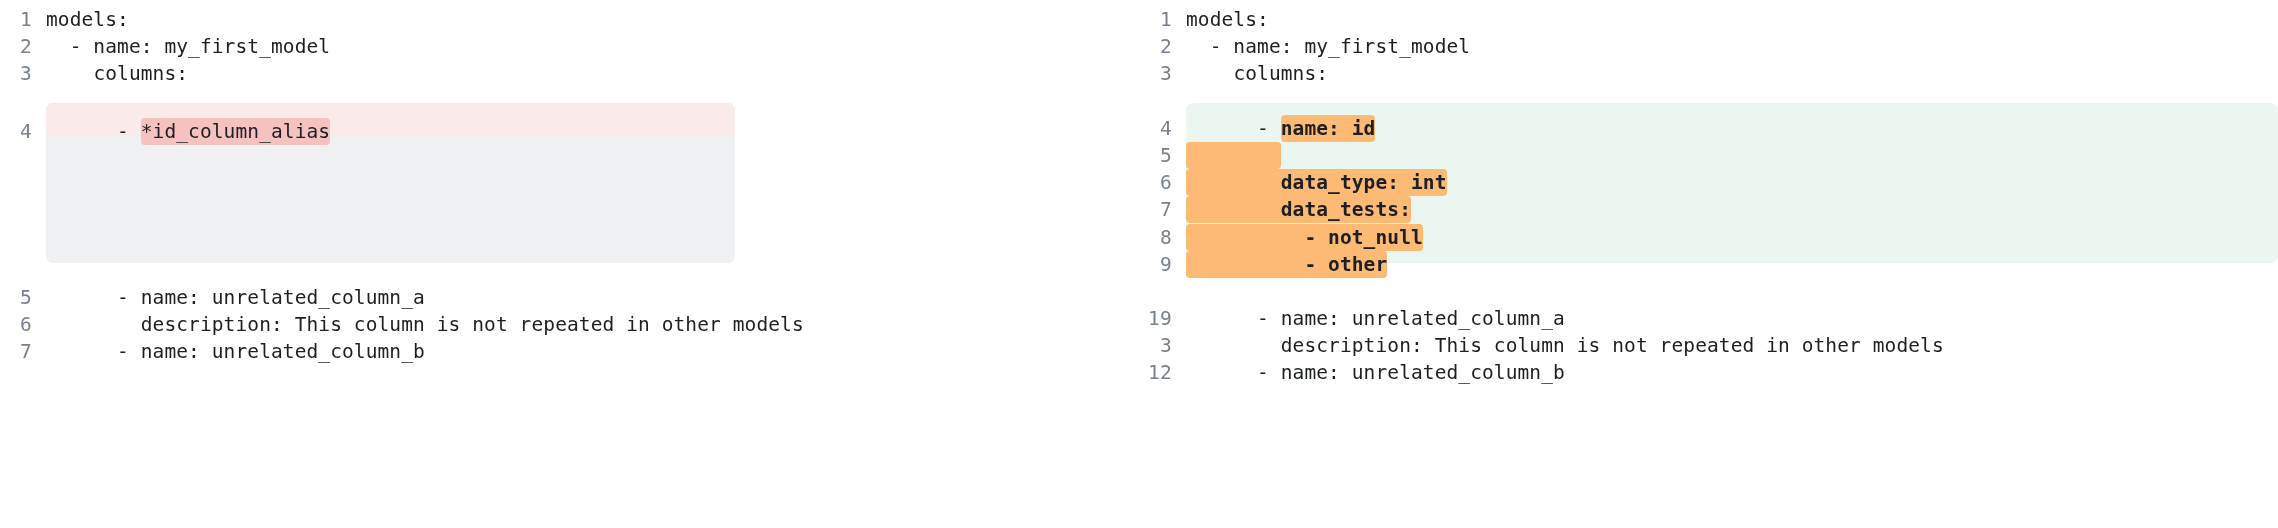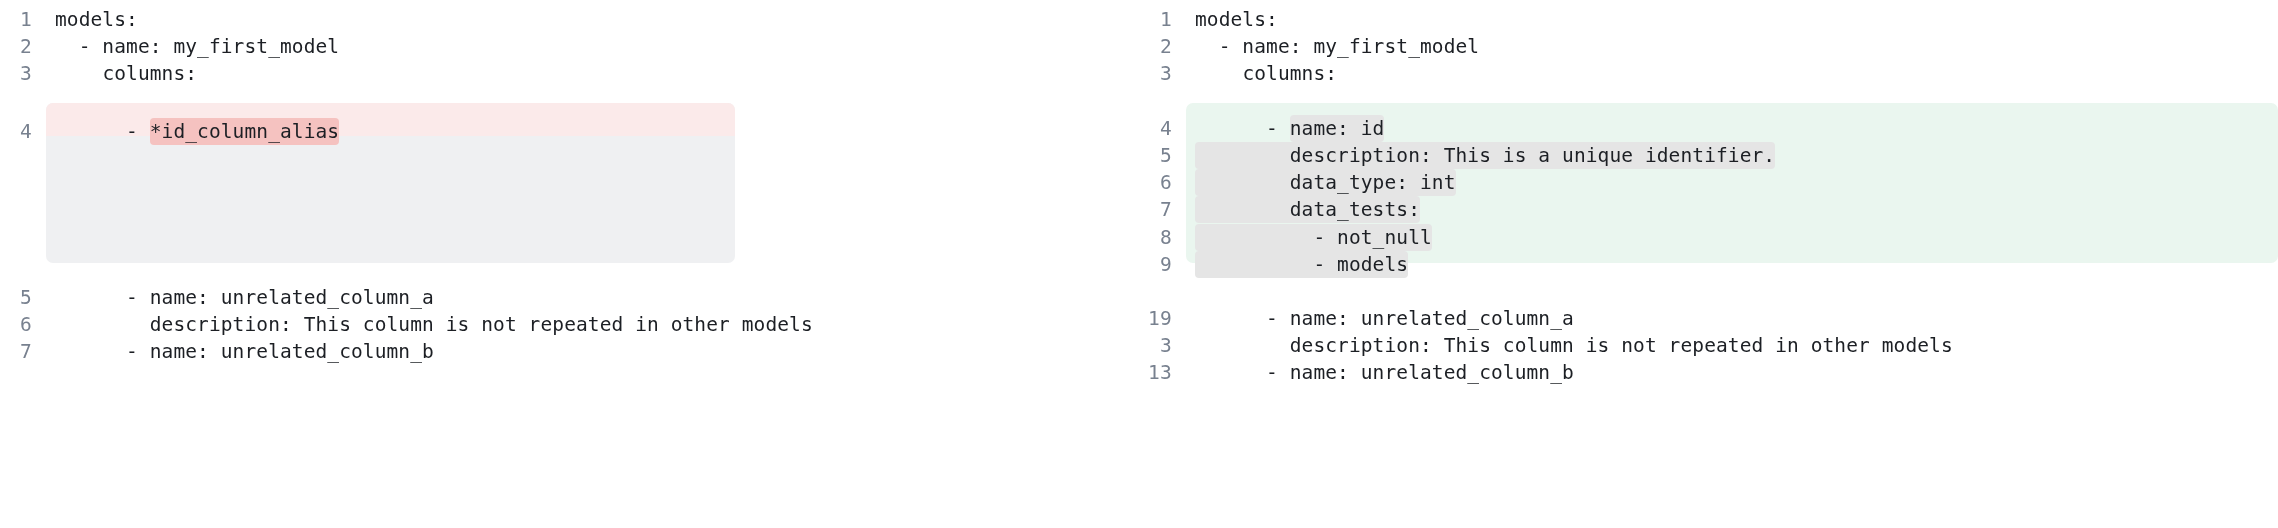--- a/index.html
+++ b/index.html
@@ -60,30 +60,29 @@
     color: #78818f;
     font-size: 19.5px;
     letter-spacing: 0.2px;
   }
   .code {
     flex: 1 1 auto;
     color: #1c1f24;
     position: relative;
     white-space: pre;
     letter-spacing: 0.1px;
-    margin-left: 9px;
   }
 
   
   .hl {
     border-radius: 4px;
     padding: 2px 0;
   }
   .hl-pink  { background: #f5c2c0; }
-  .hl-green { background: #e5e5e5; }
+  .hl-green { background: #fdba74; font-weight: bold; }
 
   
   .left-pink-band {
     position: absolute;
     z-index: 1;
     background: #fbeaea;
     border-radius: 7px 7px 0 0;
   }
   .spacer { height: 27.2px; }
 </style>
@@ -160,53 +159,53 @@
 
       <div class="spacer"></div>
 
       <div class="row">
         <span class="gutter">4</span>
         <span class="code"><span>      </span><span>- </span><span class="hl hl-green">name: id</span></span>
       </div>
 
       <div class="row">
         <span class="gutter">5</span>
-        <span class="code"><span class="hl hl-green"><span>        </span><span>description: This is a unique identifier.</span></span></span>
+        <span class="code"><span class="hl hl-green"><span>        </span></span></span>
       </div>
 
       <div class="row">
         <span class="gutter">6</span>
         <span class="code"><span class="hl hl-green"><span>        </span><span>data_type: int</span></span></span>
       </div>
 
       <div class="row">
         <span class="gutter">7</span>
         <span class="code"><span class="hl hl-green"><span>        </span><span>data_tests:</span></span></span>
       </div>
 
       <div class="row">
         <span class="gutter">8</span>
         <span class="code"><span class="hl hl-green"><span>          </span><span>- not_null</span></span></span>
       </div>
 
       <div class="row">
         <span class="gutter">9</span>
-        <span class="code"><span class="hl hl-green"><span>          </span><span>- models</span></span></span>
+        <span class="code"><span class="hl hl-green"><span>          </span><span>- other</span></span></span>
       </div>
 
       <div class="spacer"></div>
 
       <div class="row">
         <span class="gutter">19</span>
         <span class="code"><span>      </span><span>- name: unrelated_column_a</span></span>
       </div>
       <div class="row">
         <span class="gutter">3</span>
         <span class="code"><span>        </span><span>description: This column is not repeated in other models</span></span>
       </div>
       <div class="row">
-        <span class="gutter">13</span>
+        <span class="gutter">12</span>
         <span class="code"><span>      </span><span>- name: unrelated_column_b</span></span>
       </div>
     </div>
   </div>
 
 </div>
 
 </body></html>

